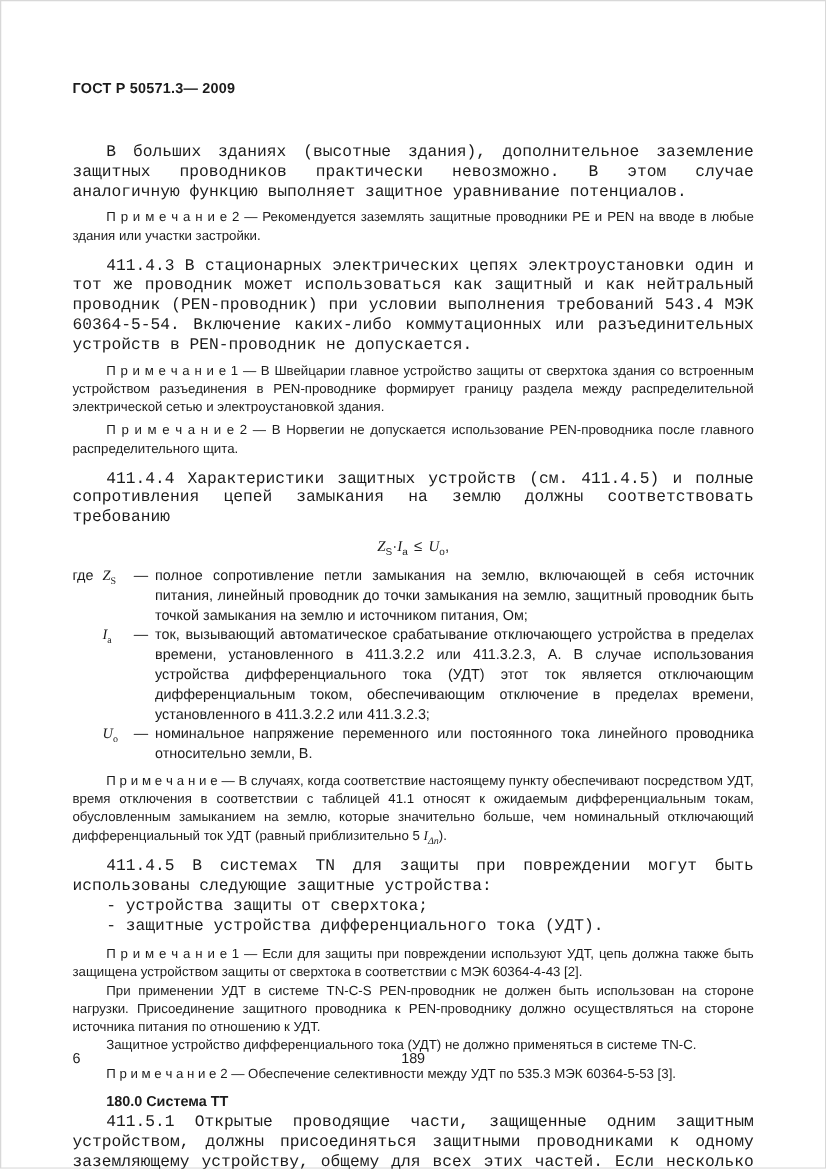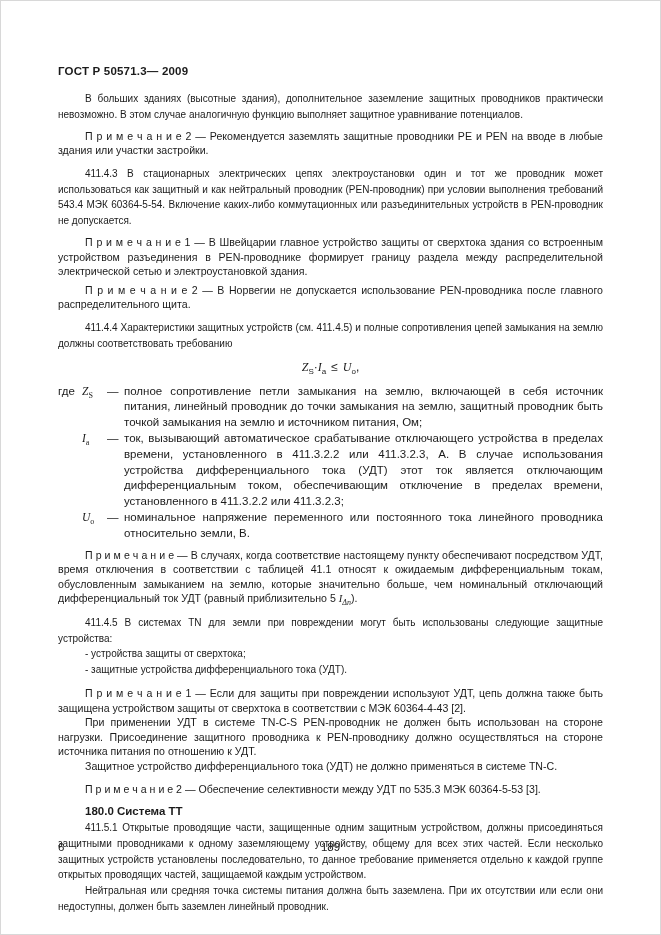--- a/index.html
+++ b/index.html
@@ -15,27 +15,28 @@
     border: 1px solid #d8d8d8;
     padding: 64px 57px 0 57px;
     position: relative;
     font-family: "Liberation Sans", sans-serif;
     color: #1b1b1b;
   }
   .doc-header {
     font-size: 11.5px;
     font-weight: bold;
     letter-spacing: 0.2px;
-    margin-bottom: 14px;
+    margin-bottom: 37px;
   }
   p { margin: 0; }
   .body {
-    font-size: 10px;
+    font-size: 13px;
     line-height: 15.8px;
     text-align: justify;
+    font-family: Liberation Mono, monospace;
   }
   .note {
     font-size: 10.6px;
     line-height: 14.6px;
     text-align: justify;
   }
   .indent { text-indent: 27px; }
   .mt4 { margin-top: 4px; }
   .mt6 { margin-top: 6px; }
   .mt8 { margin-top: 8px; }
@@ -124,21 +125,21 @@
       <div class="defrow">
         <span class="def-lead"></span>
         <span class="def-sym"><span>U</span><sub>o</sub></span>
         <span class="def-dash">—</span>
         <span class="def-text">номинальное напряжение переменного или постоянного тока линейного проводника относительно земли, В.</span>
       </div>
     </div>
 
     <p class="note indent mt6"><span>П р и м е ч а н и е — В случаях, когда соответствие настоящему пункту обеспечивают посредством УДТ, время отключения в соответствии с таблицей 41.1 относят к ожидаемым дифференциальным токам, обусловленным замыканием на землю, которые значительно больше, чем номинальный отключающий дифференциальный ток УДТ (равный приблизительно 5 </span><span class="mvar"><span>I</span><sub>Δn</sub></span><span>).</span></p>
 
-    <p class="body indent mt8">411.4.5  В системах TN для земли при повреждении могут быть использованы следующие защитные устройства:</p>
+    <p class="body indent mt8">411.4.5  В системах TN для защиты при повреждении могут быть использованы следующие защитные устройства:</p>
     <p class="body indent">- устройства защиты от сверхтока;</p>
     <p class="body indent">- защитные устройства дифференциального тока (УДТ).</p>
 
     <p class="note indent mt8">П р и м е ч а н и е 1 — Если для защиты при повреждении используют УДТ, цепь должна также быть защищена устройством защиты от сверхтока в соответствии с МЭК 60364-4-43 [2].</p>
     <p class="note indent">При применении УДТ в системе TN-C-S PEN-проводник не должен быть использован на стороне нагрузки. Присоединение защитного проводника к PEN-проводнику должно осуществляться на стороне источника питания по отношению к УДТ.</p>
     <p class="note indent">Защитное устройство дифференциального тока (УДТ) не должно применяться в системе TN-C.</p>
 
     <p class="note indent mt8">П р и м е ч а н и е 2 — Обеспечение селективности между УДТ по 535.3 МЭК 60364-5-53 [3].</p>
 
     <p class="heading indent mt8">180.0 Система ТТ</p>

